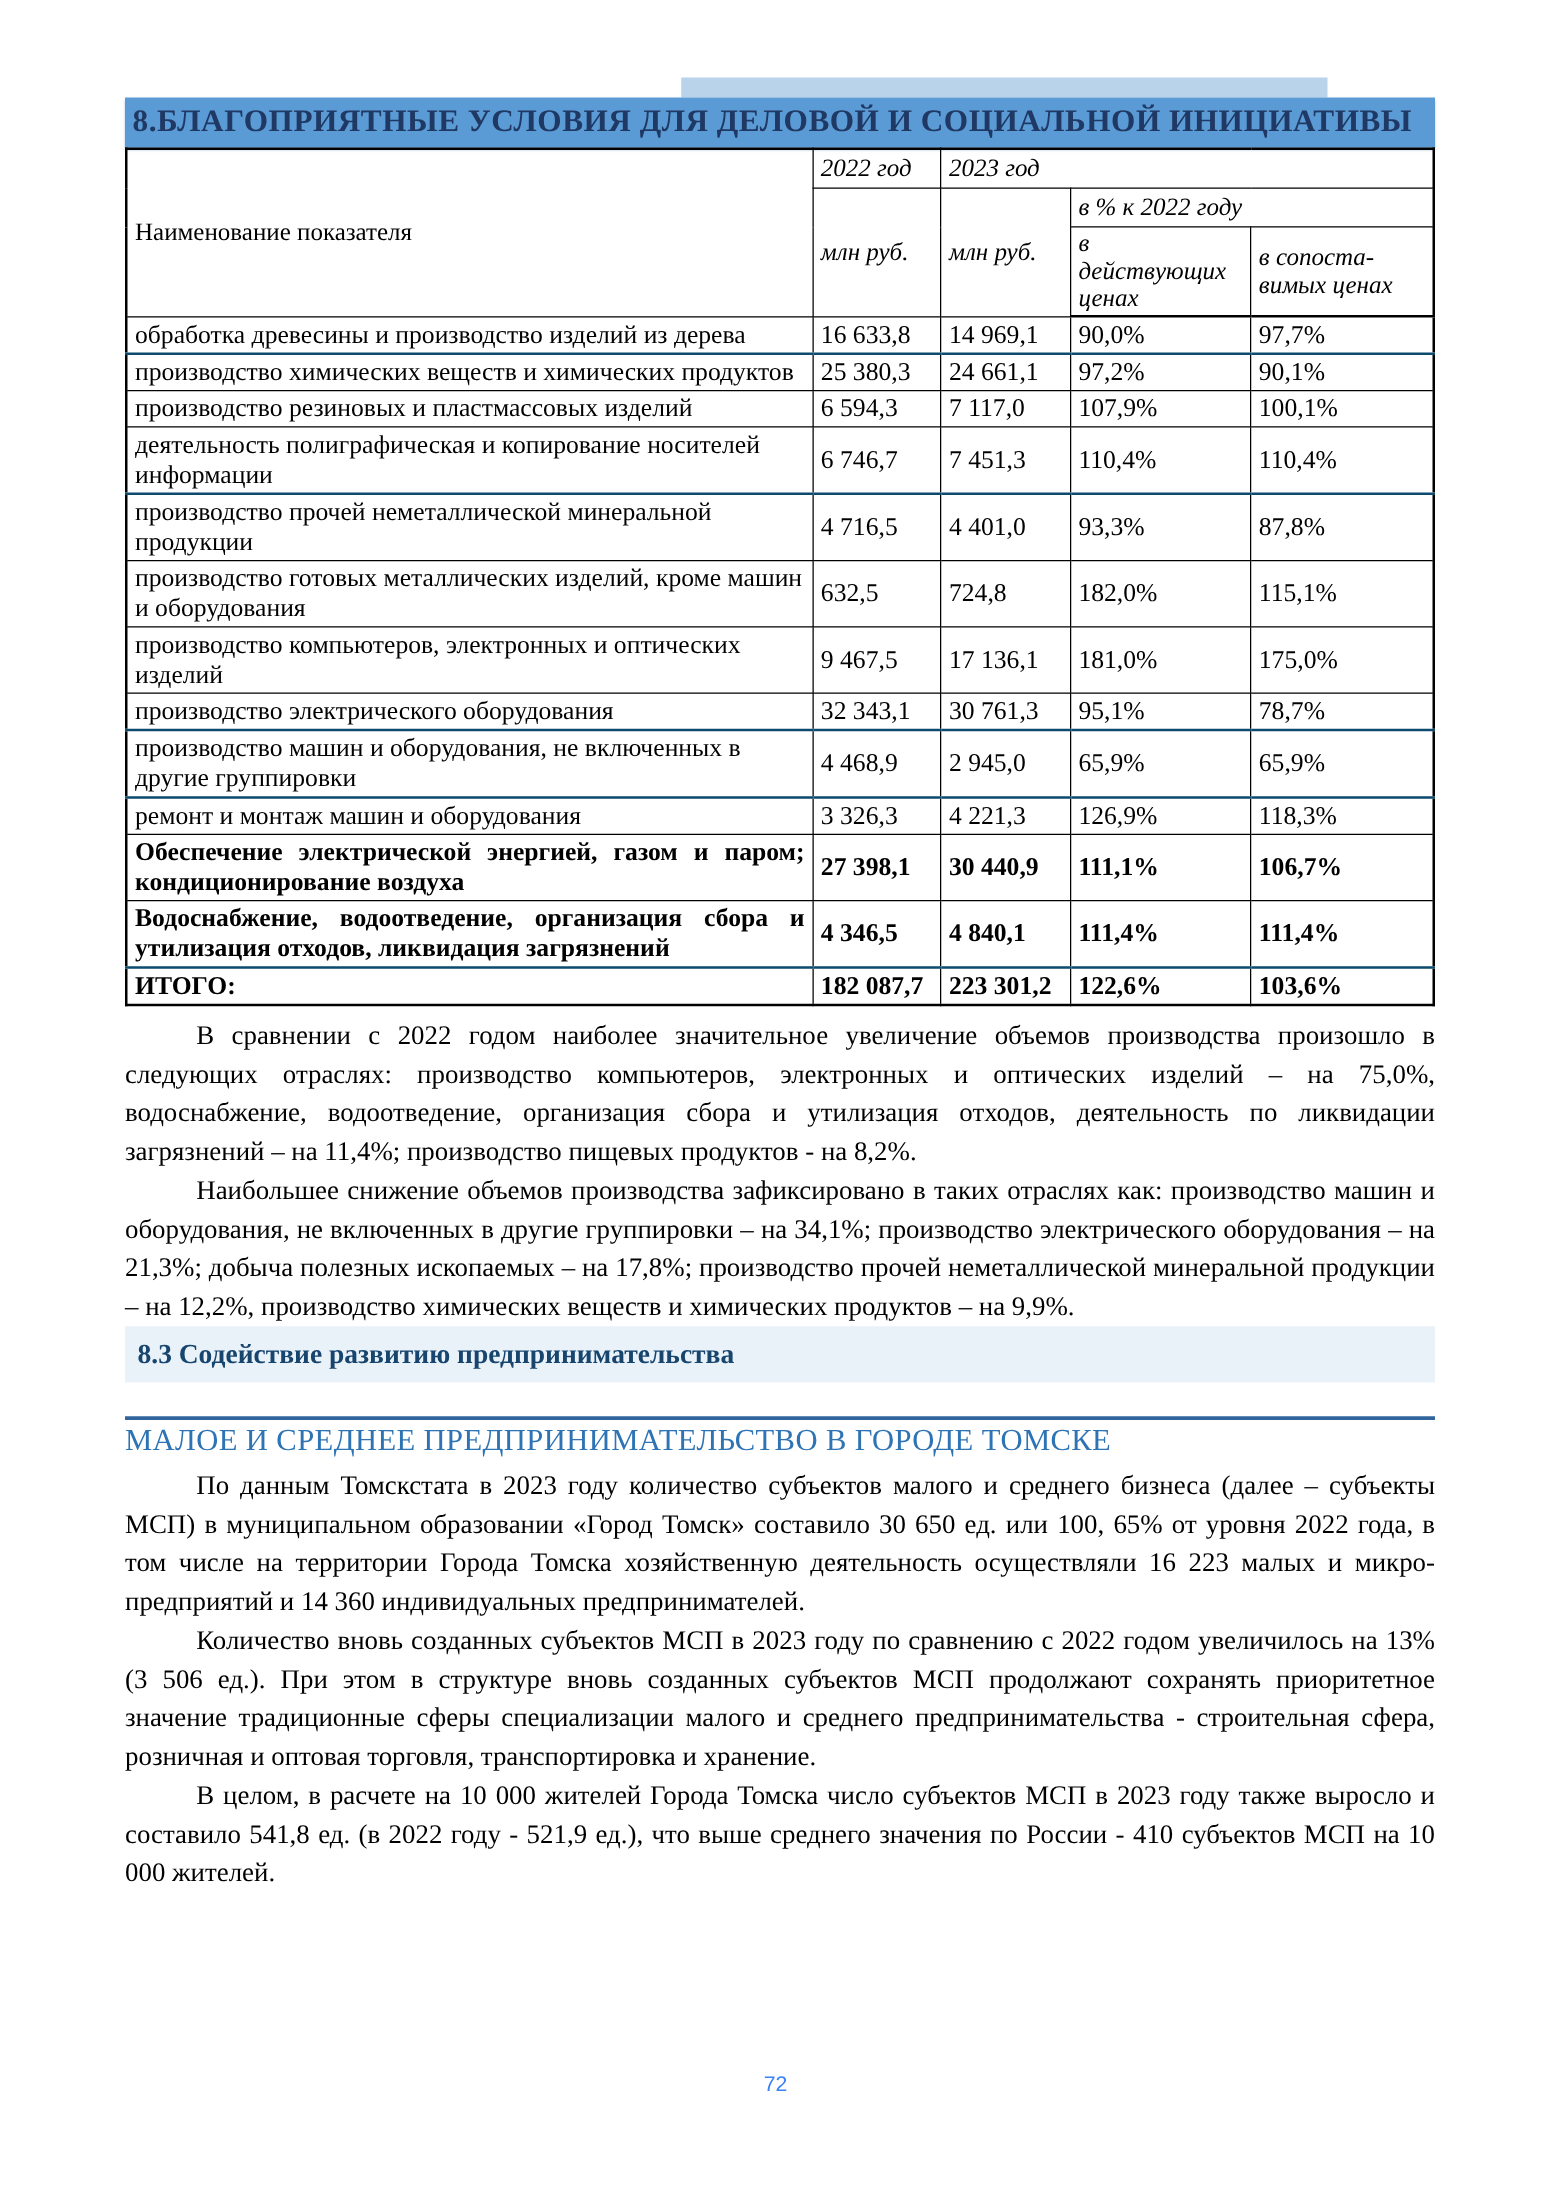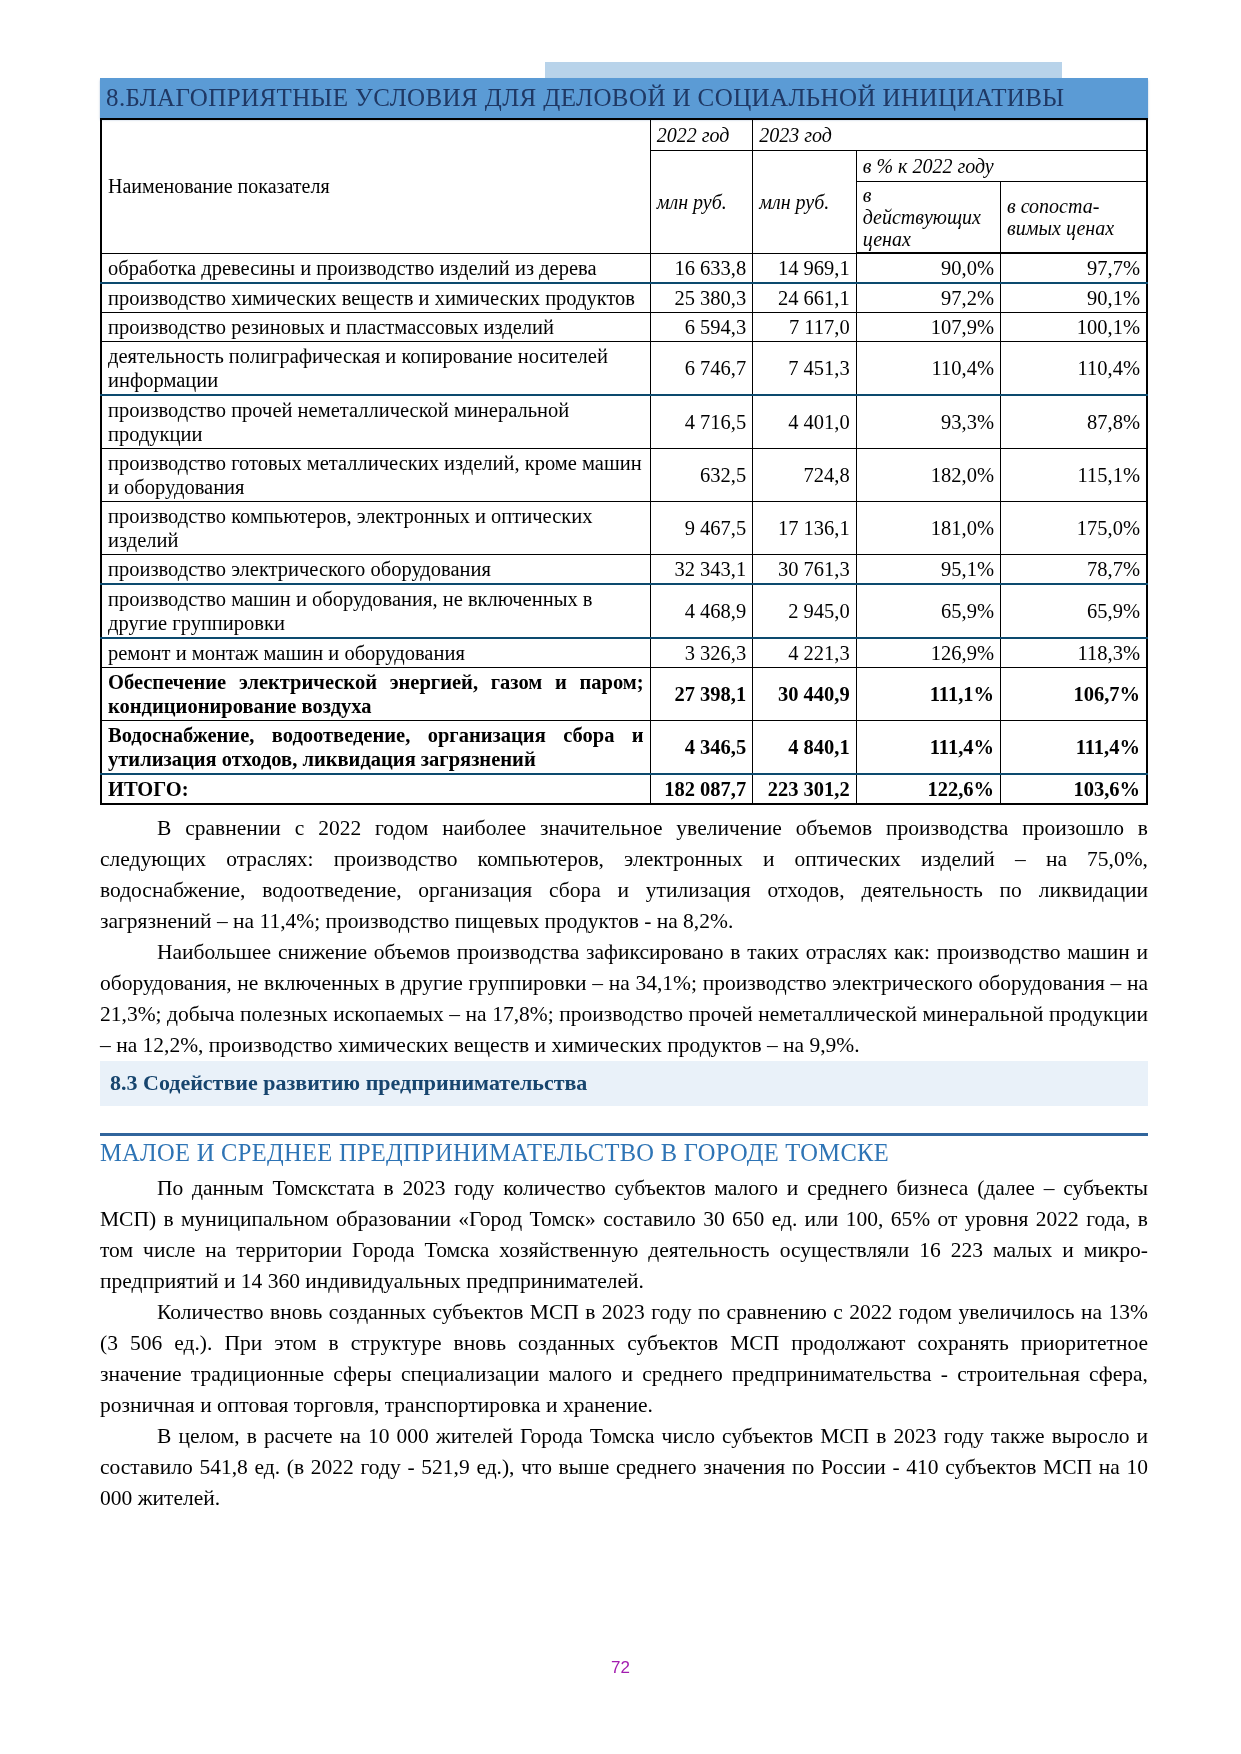--- a/index.html
+++ b/index.html
@@ -15,21 +15,21 @@
 
   
   .banner-strip {
     height:16px; width:517px; margin-left:445px;
     background:var(--banner_strip,#b8d3ea);
   }
   .banner {
     height:40px; line-height:40px;
     background:var(--banner_bg,#5b9bd5);
     color:var(--banner_text,#1f3864);
-    font-weight:normal; font-size:25px;
+    font-weight:bold; font-size:25px;
     padding-left:6px; letter-spacing:.4px;
     white-space:nowrap; overflow:hidden;
     box-shadow:0 2px 2px rgba(120,150,190,.55);
   }
 
   
   table.ind {
     width:100%; border-collapse:collapse;
     border:2px solid #000;
     margin-top:0;
@@ -42,21 +42,21 @@
   table.ind thead th {
     font-weight:normal; font-style:italic;
     font-size:20px; text-align:left; line-height:22px;
   }
   table.ind thead th.name-head { font-style:normal; font-size:20px; }
   table.ind thead tr.h1 th { height:26px; }
   table.ind thead tr.h2 th { height:26px; }
   table.ind thead tr.h3 th { height:44px; border-bottom:2px solid #000; }
   table.ind td { font-size:20.5px; line-height:24px; }
   table.ind td.td-name { text-align:left; }
-  table.ind td.td-num  { text-align:right; }
+  table.ind td.td-num  { text-align:left; }
   table.ind tr.bold td { font-weight:bold; }
   table.ind tr.bold td.td-name { text-align:justify; }
   table.ind tr.thick td { border-top:2px solid #0c4a6e; }
 
   
   .para {
     margin:0; text-indent:57px;
     font-size:21.5px; line-height:31px;
     text-align:justify;
   }
@@ -77,21 +77,21 @@
     margin:3px 0 6px 0;
     color:var(--subtitle_text,#2e74b5);
     font-size:24.5px; font-weight:normal;
     letter-spacing:.3px;
   }
 
   .page-number {
     position:absolute; left:0; right:0; bottom:76px;
     text-align:center;
     font-family:"Liberation Sans", sans-serif;
-    font-size:17px; color:#a21caf;
+    font-size:17px; color:#3b82f6;
   }
 </style>
 </head>
 <body>
 
 <div class="page">
   <div class="content">
 
     <div>
       <div class="banner-strip"></div>

